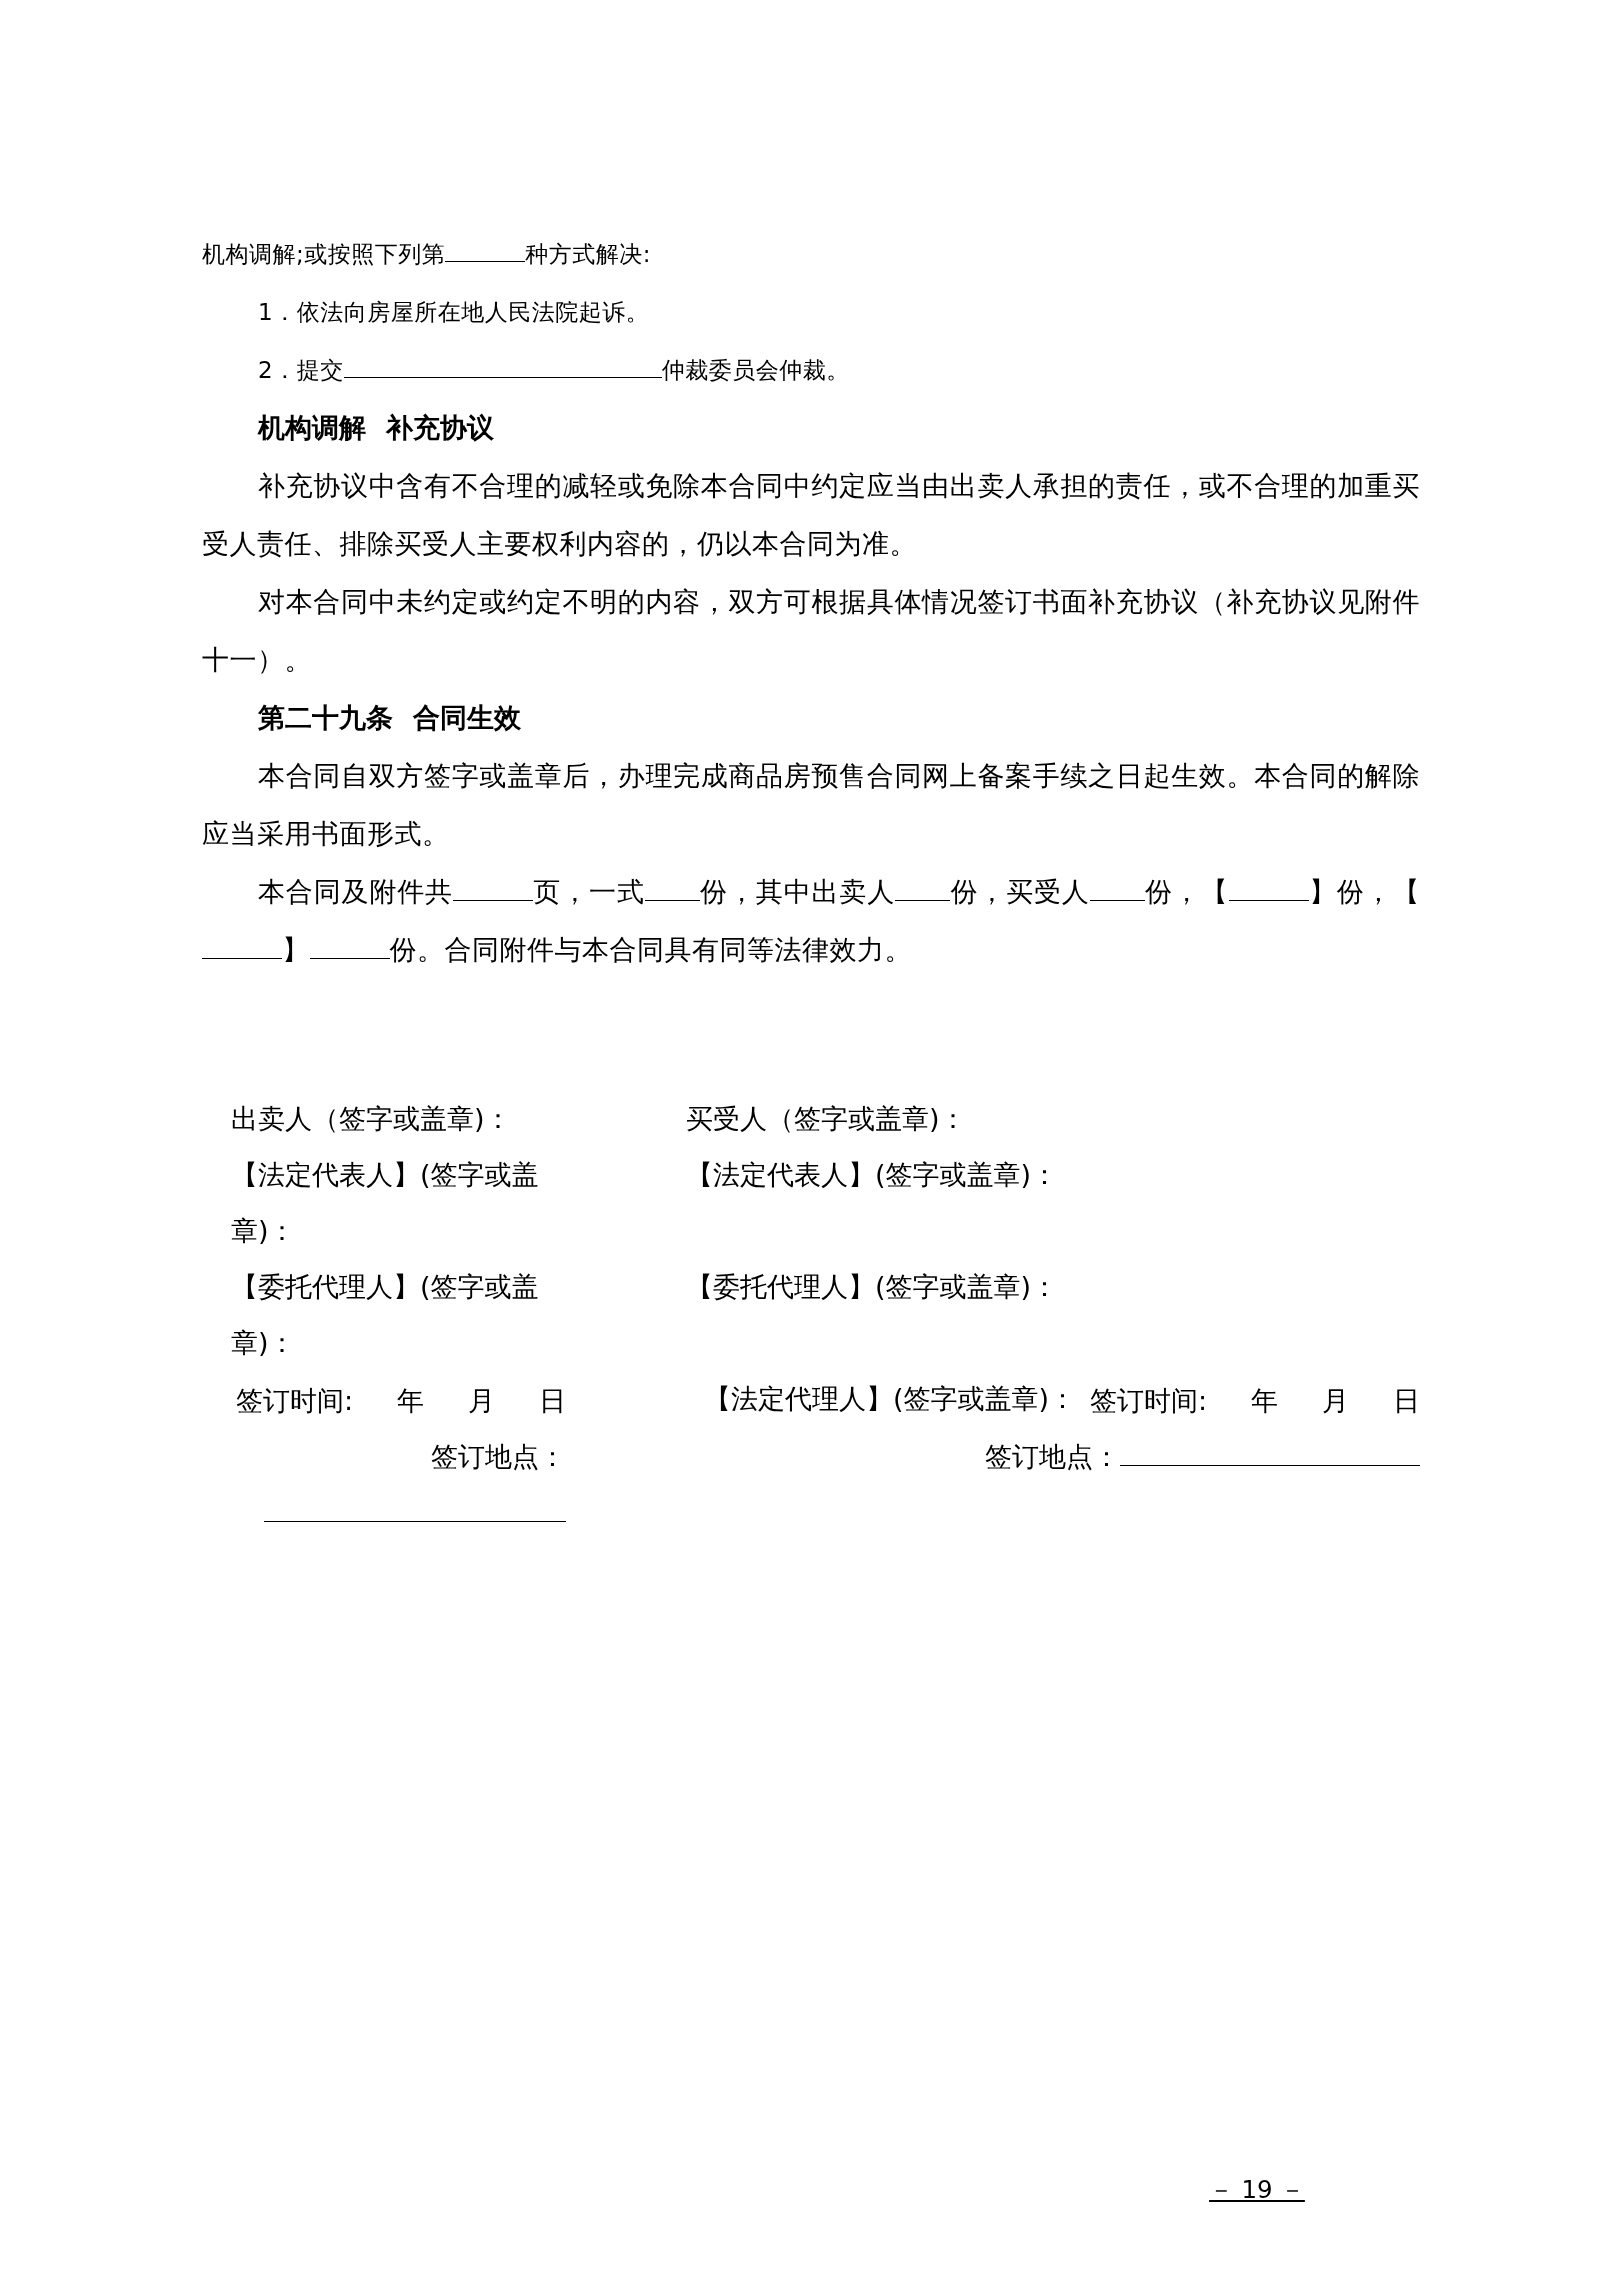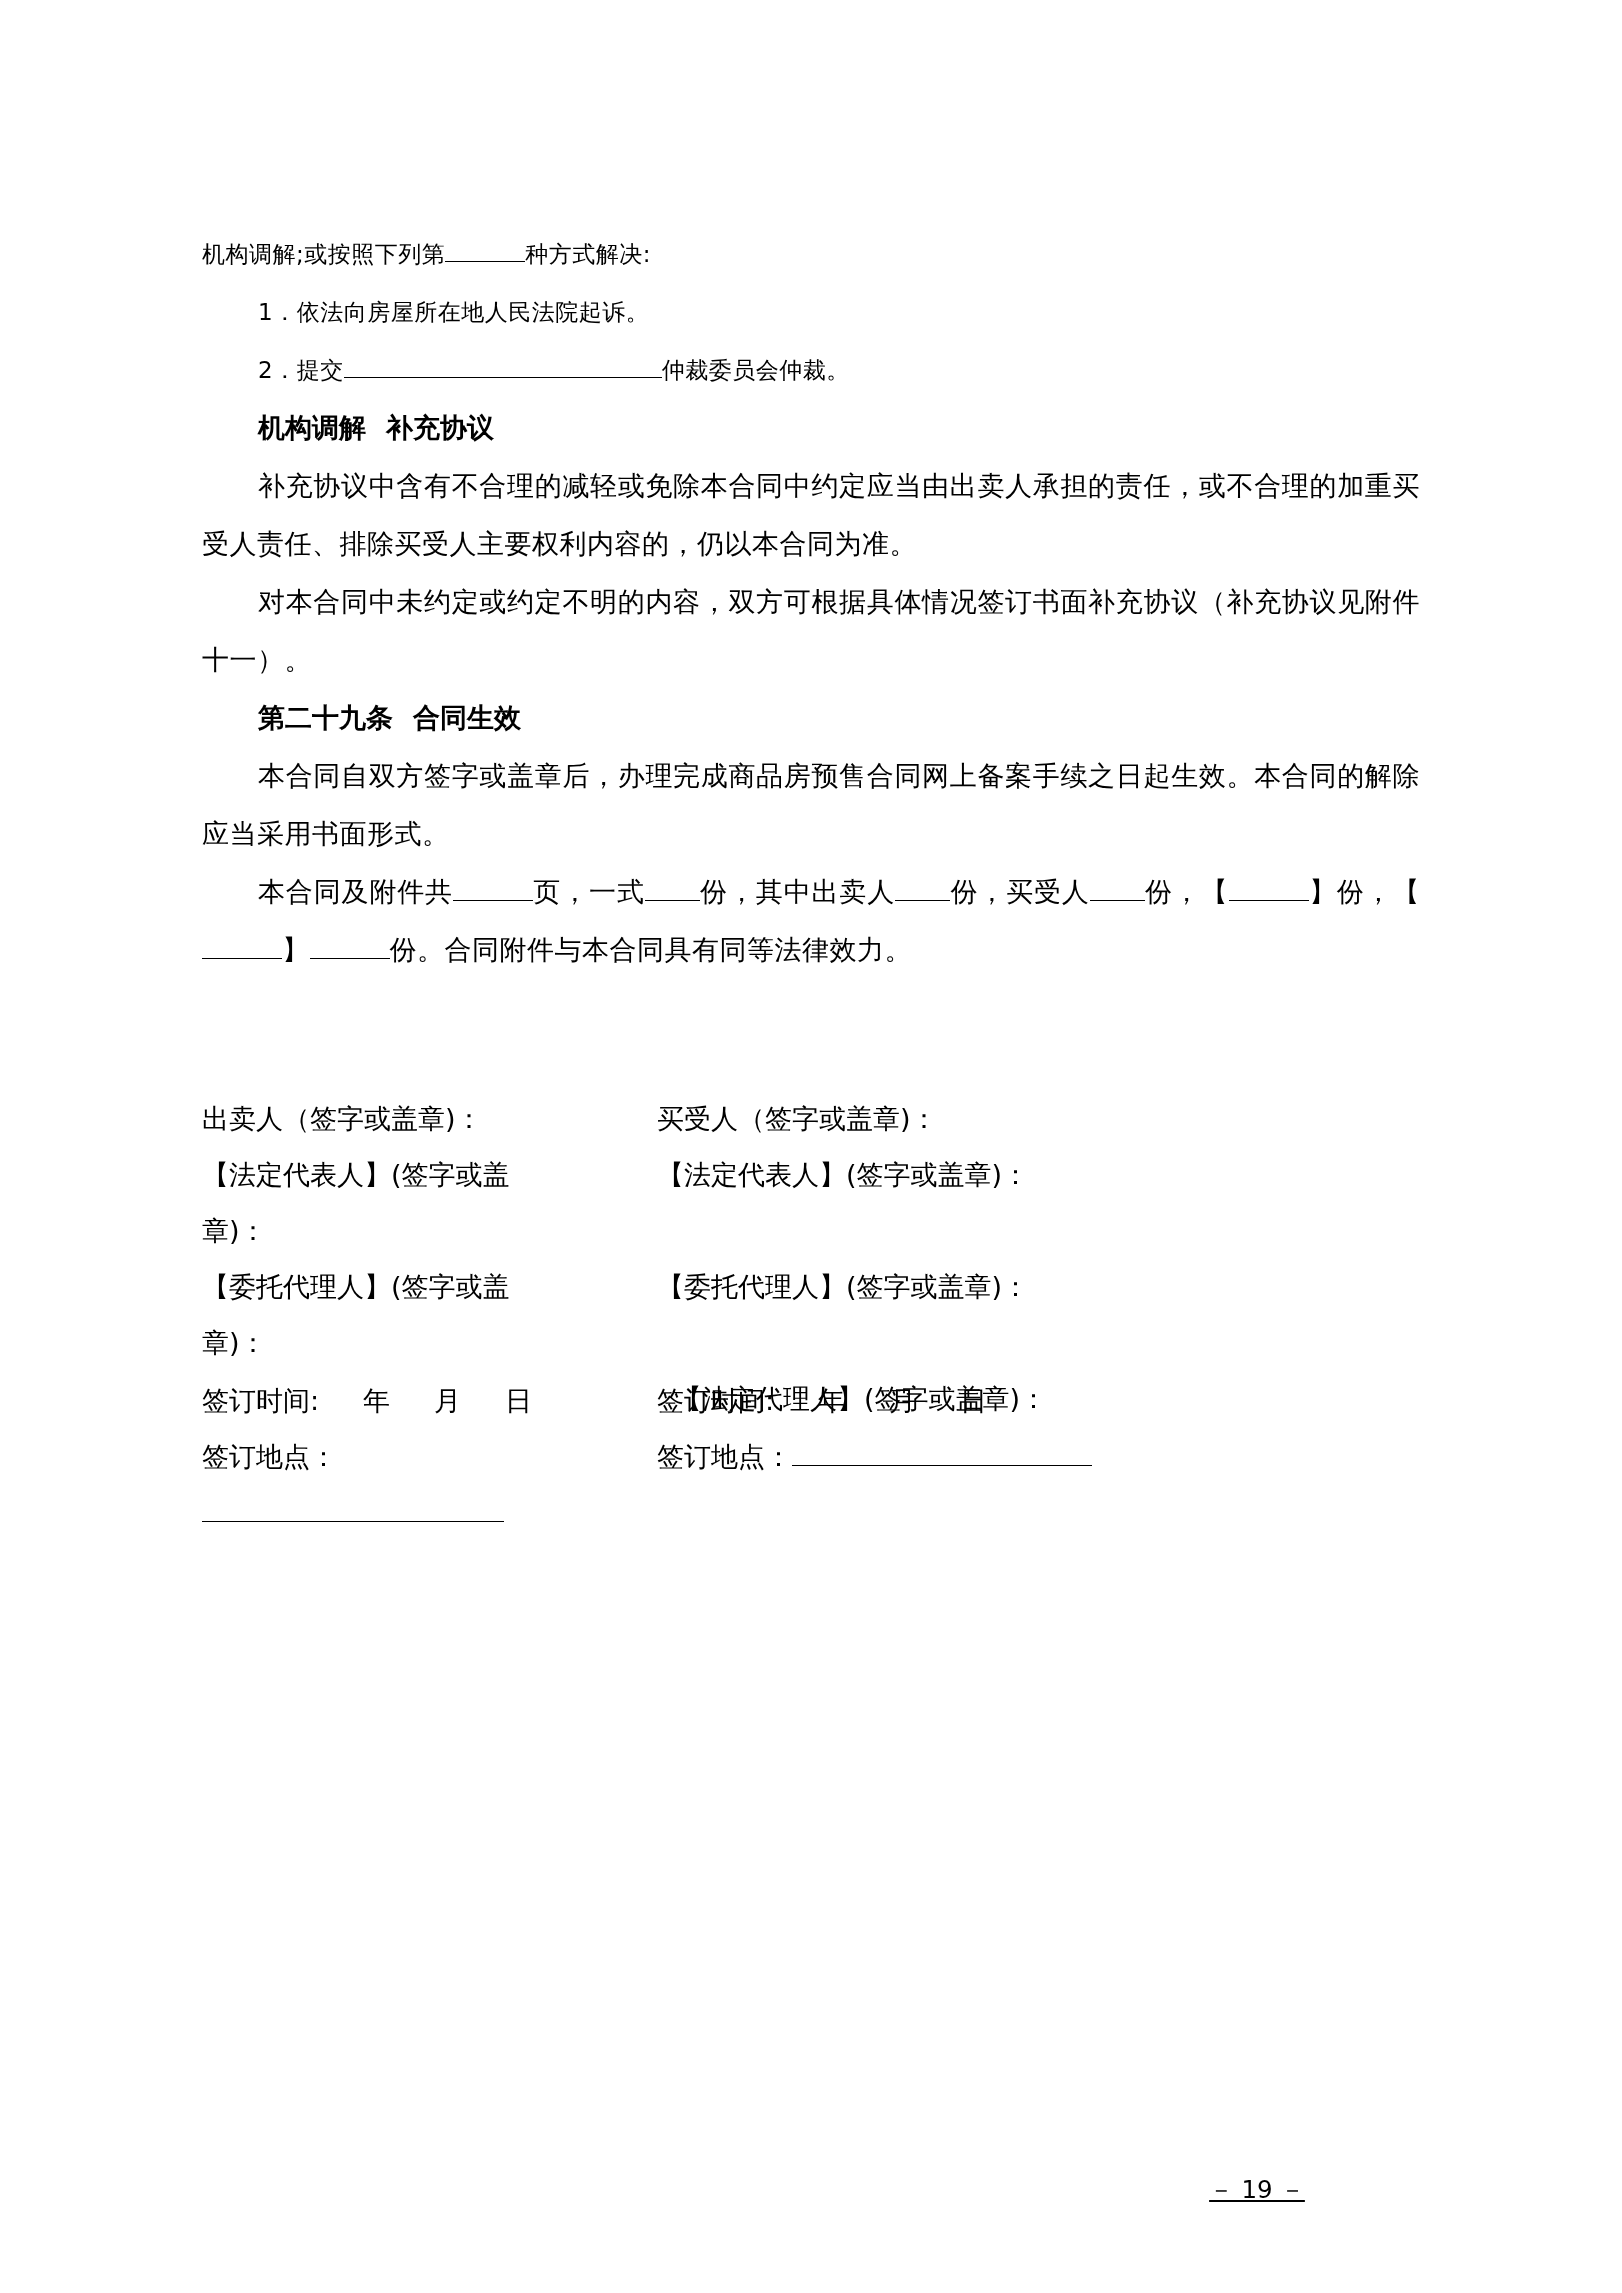--- a/index.html
+++ b/index.html
@@ -74,39 +74,41 @@
     width: 1218px;
   }
   .sign-row {
     display: flex;
     font-size: 27px;
     line-height: 56px;
   }
   .sign-col-a {
     width: 364px;
     flex: 0 0 364px;
+    margin-left: 29px;
   }
   .sign-col-b {
     flex: 1 1 auto;
     padding-left: 91px;
   }
   .sign-col-b.indent-extra {
     padding-left: 109px;
   }
 
   .date-block {
     position: absolute;
     left: 202px;
     top: 1373px;
     width: 1218px;
   }
   .date-row {
     display: flex;
     font-size: 27px;
     line-height: 56px;
+    text-align: right;
   }
   .date-col-a {
     width: 364px;
     flex: 0 0 364px;
   }
   .date-col-b {
     flex: 1 1 auto;
     padding-left: 91px;
   }
   .sp-wide { display: inline-block; width: 44px; }

